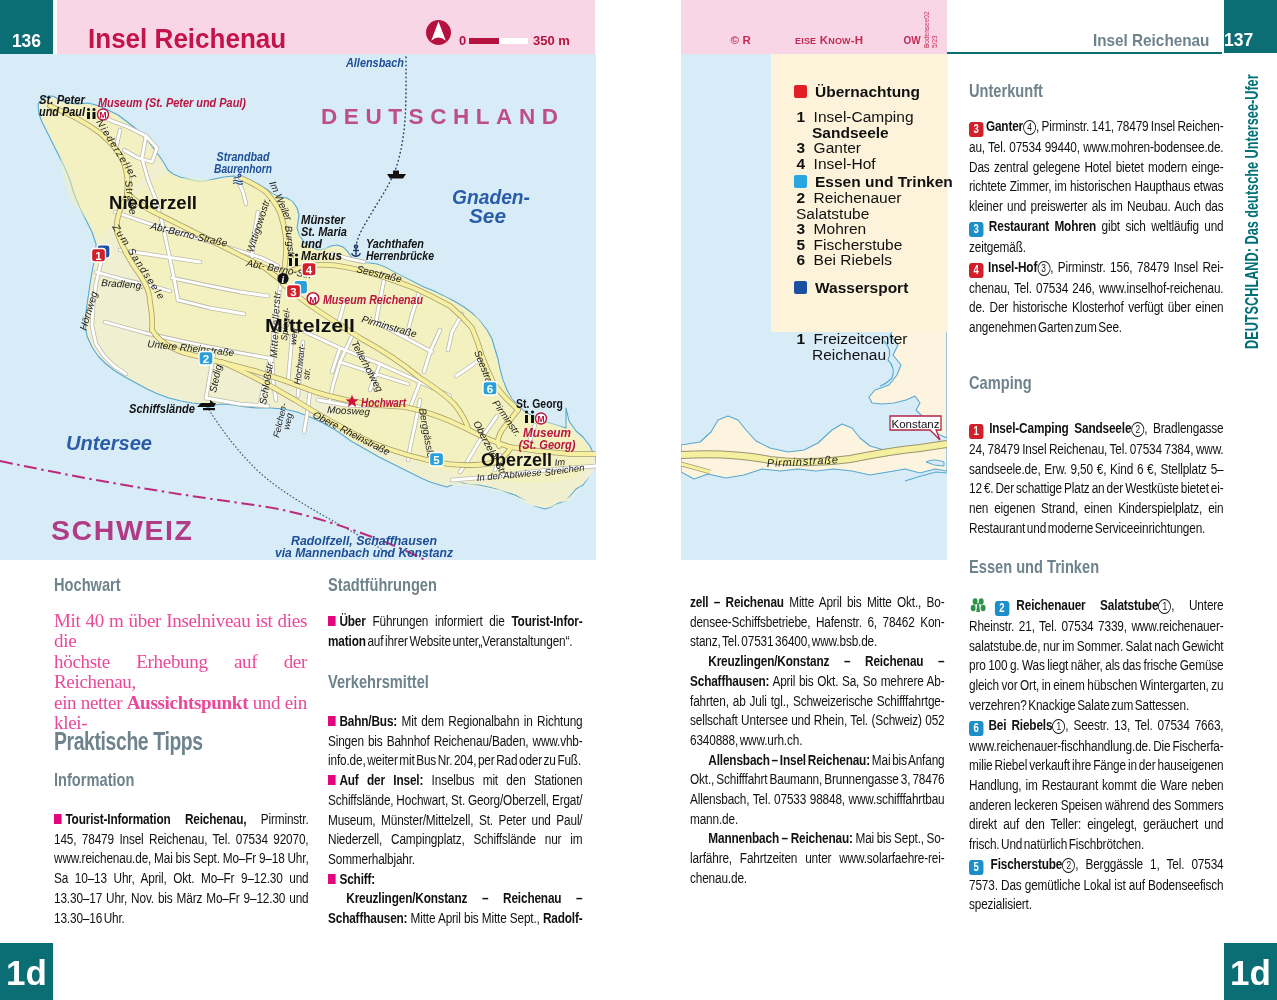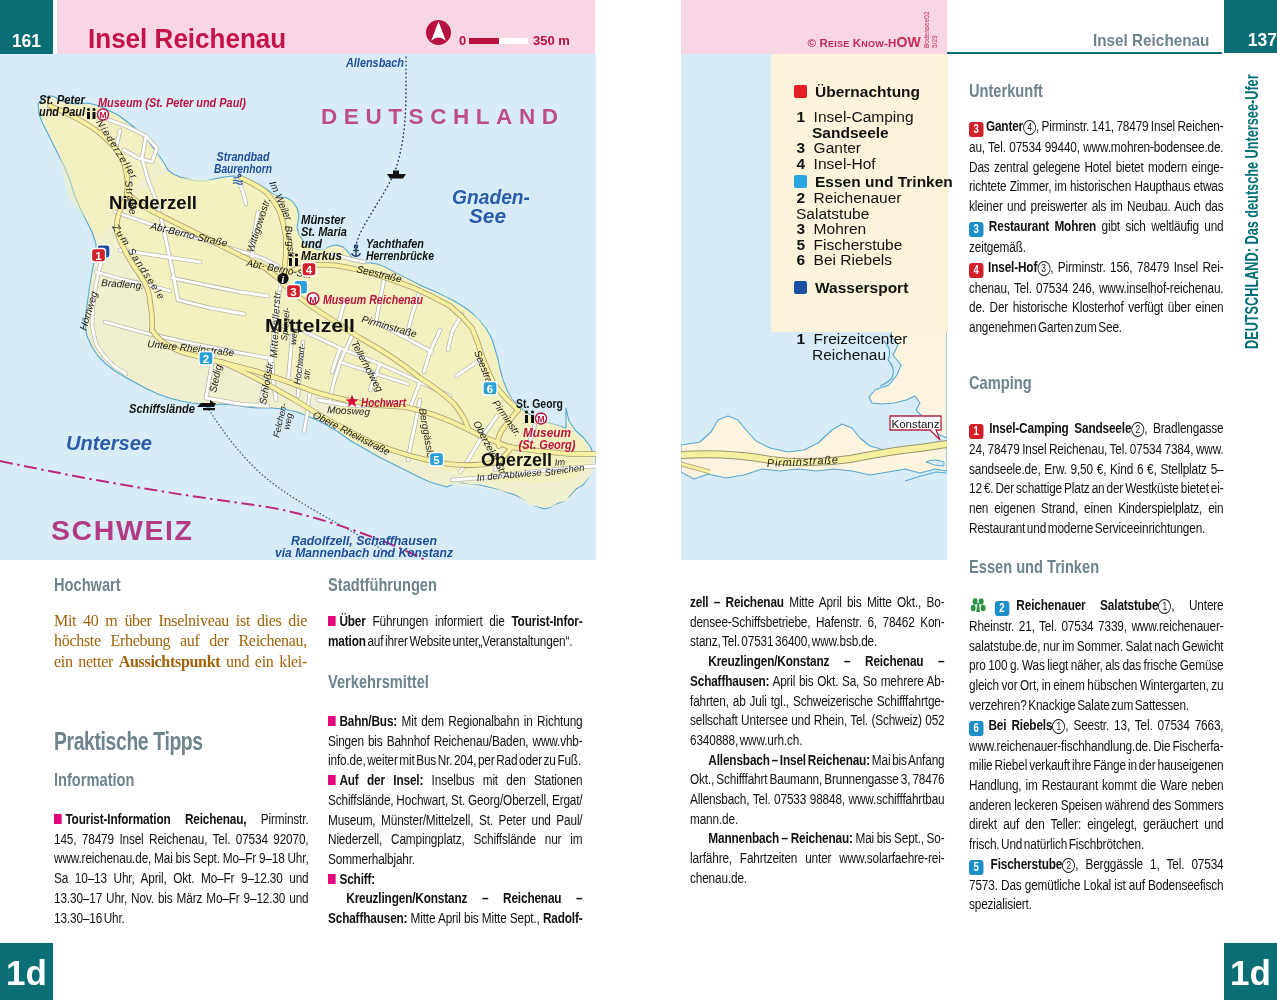--- a/index.html
+++ b/index.html
@@ -21,21 +21,21 @@
   .mb{background:#1d8fc8;}
   .circ{display:inline-block;width:15px;height:13px;border:1.3px solid #111;border-radius:50%;
       font-size:11px;line-height:12px;text-align:center;text-align-last:center;vertical-align:0px;font-weight:normal;
       letter-spacing:0;word-spacing:0;}
 </style>
 </head>
 <body>
 
 <div class="abs" style="left:0;top:0;width:53px;height:54px;background:#0b6e74;"></div>
 
-<div class="abs" style="left:0;top:0;width:53px;height:54px;color:#fff;font-weight:bold;font-size:17.5px;line-height:83px;text-align:center;">161</div>
+<div class="abs" style="left:0;top:0;width:53px;height:54px;color:#fff;font-weight:bold;font-size:17.5px;line-height:83px;text-align:center;">136</div>
 
 <div class="abs" style="left:57px;top:0;width:538px;height:54px;background:#f8d6e6;"></div>
 
 <div class="abs" style="left:88px;top:23px;font-size:28px;font-weight:bold;color:#c31349;white-space:nowrap;transform:scaleX(0.93);transform-origin:0 0;">Insel Reichenau</div>
 
 <svg class="abs" style="left:425px;top:19px;" width="27" height="27" viewBox="0 0 27 27">
   <circle cx="13.5" cy="13.5" r="12.5" fill="#b5123f"></circle>
   <path d="M13.5 2.5 L20.8 21.8 Q13.5 15.2 6.2 21.8 Z" fill="#fff"></path>
   <path d="M13.5 6 L13.5 17 L8.7 19.6 Q13.5 14.5 13.5 6Z" fill="#b5123f" opacity="0"></path>
 </svg>
@@ -406,43 +406,43 @@
 
   <div style="position:absolute;left:23px;top:227px;width:13px;height:13px;border-radius:2px;background:#1b4fa0;"></div>
   <div style="position:absolute;left:44px;top:226px;font-weight:bold;white-space:nowrap;">Wassersport</div>
   <div style="position:absolute;left:25px;top:242px;width:150px;margin-top:35px;">
     <div style="white-space:nowrap;"><b style="display:inline-block;width:9px;text-align:right;">1</b>&nbsp; Freizeitcenter<br><span style="margin-left:16px;">Reichenau</span></div>
   </div>
 </div>
 
 <div class="abs" style="left:681px;top:0;width:266px;height:54px;background:#f8d6e6;"></div>
 
-<div class="abs" style="left:681px;top:34px;width:240px;text-align:right;font-size:11.5px;font-weight:bold;color:#c22a54;letter-spacing:0.2px;">© R<span style="font-size:9px;">EISE</span> K<span style="font-size:9px;">NOW</span>-H<span style="font-size:14px;">OW</span></div>
+<div class="abs" style="left:681px;top:34px;width:240px;text-align:right;font-size:11.5px;font-weight:bold;color:#c22a54;letter-spacing:0.2px;">© R<span style="font-size:9px;margin-left:44px;">EISE</span> K<span style="font-size:9px;">NOW</span>-H<span style="font-size:10px;padding-left:40px;">OW</span></div>
 
 <div class="abs" style="left:923px;top:48px;font-size:6.5px;color:#c22a54;transform:rotate(-90deg);transform-origin:0 0;white-space:nowrap;line-height:7.5px;">Bodensee02<br>5/23</div>
 
 <div class="abs" style="left:947px;top:0;width:262px;height:52px;">
     <span class="cond" style="position:absolute;right:0;bottom:1px;font-size:17px;font-weight:bold;color:#6e838c;white-space:nowrap;transform:scaleX(0.9);transform-origin:100% 100%;">Insel Reichenau</span>
   </div>
 
 <div class="abs" style="left:947px;top:51.5px;width:275px;height:2px;background:#0b6e74;"></div>
 
 <div class="abs" style="left:1224px;top:0;width:53px;height:53px;background:#0b6e74;"></div>
 
-<div class="abs" style="left:1224px;top:0;width:53px;height:37px;color:#fff;font-weight:bold;font-size:17.5px;line-height:81px;text-align:right;">137</div>
+<div class="abs" style="left:1224px;top:0;width:53px;height:37px;color:#fff;font-weight:bold;font-size:17.5px;line-height:81px;text-align:left;">137</div>
 
 <div class="abs" style="left:1242px;top:349px;transform:rotate(-90deg) scaleX(0.726);transform-origin:0 0;font-size:17.5px;font-weight:bold;color:#007077;white-space:nowrap;">DEUTSCHLAND: Das deutsche Untersee-Ufer</div>
 
 <div class="abs" style="left:0;top:943px;width:53px;height:57px;background:#0b6e74;color:#fff;font-weight:bold;font-size:35px;text-align:center;line-height:59px;">1d</div>
 
 <div class="abs" style="left:1224px;top:943px;width:53px;height:57px;background:#0b6e74;color:#fff;font-weight:bold;font-size:35px;text-align:center;line-height:59px;">1d</div>
 
 <div class="abs h1 cond" style="left:54px;top:574px;font-size:19px;">Hochwart</div>
 
-<div class="abs" style="left:54px;top:611px;width:253px;font-family:'Liberation Serif',serif;font-size:16px;line-height:20.4px;color:#a16207;letter-spacing:-0.3px;">
+<div class="abs" style="left:54px;top:611px;width:253px;font-family:'Liberation Serif',serif;font-size:19px;line-height:20.4px;color:#ec4899;letter-spacing:-0.3px;">
   <div class="jl">Mit 40&nbsp;m über Inselniveau ist dies die<br>höchste Erhebung auf der Reichenau,<br>ein netter <b>Aussichtspunkt</b> und ein klei-</div>
 </div>
 
 <div class="abs h1" style="left:54px;top:726px;font-size:26px;letter-spacing:-0.5px;transform:scaleX(0.745);transform-origin:0 0;font-weight:bold;color:#6e838c;white-space:nowrap;">Praktische&nbsp;Tipps</div>
 
 <div class="abs h1 cond" style="left:54px;top:769px;font-size:19px;">Information</div>
 
 <div class="col" style="left:54px;top:809px;">
   <div class="jl"><span class="bul"></span><b>Tourist-Information Reichenau,</b> Pirminstr.<br>145, 78479 Insel Reichenau, Tel. 07534 92070,<br>www.reichenau.de, Mai bis Sept. Mo–Fr 9–18 Uhr,<br>Sa 10–13 Uhr, April, Okt. Mo–Fr 9–12.30 und<br>13.30–17 Uhr, Nov. bis März Mo–Fr 9–12.30 und</div>
   <div class="fl">13.30–16 Uhr.</div>

